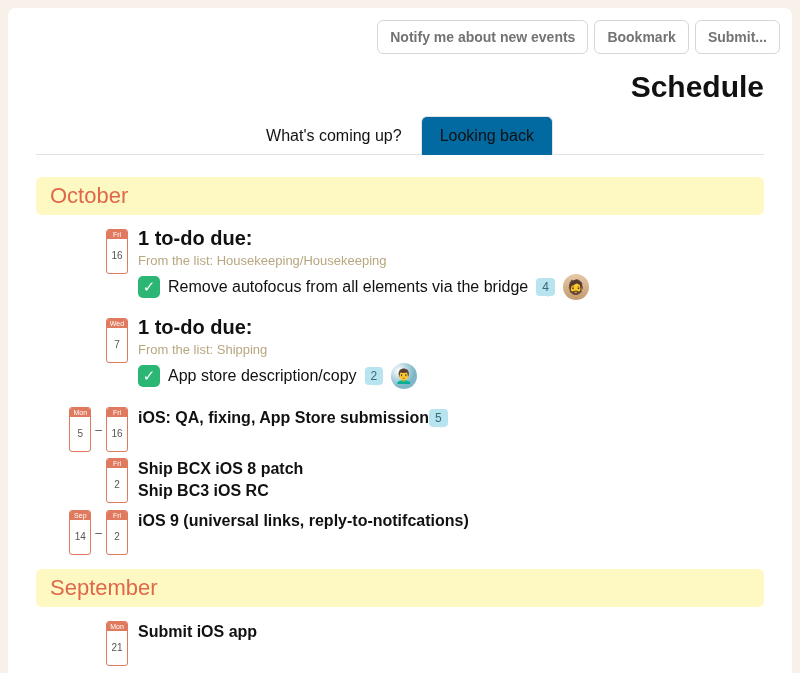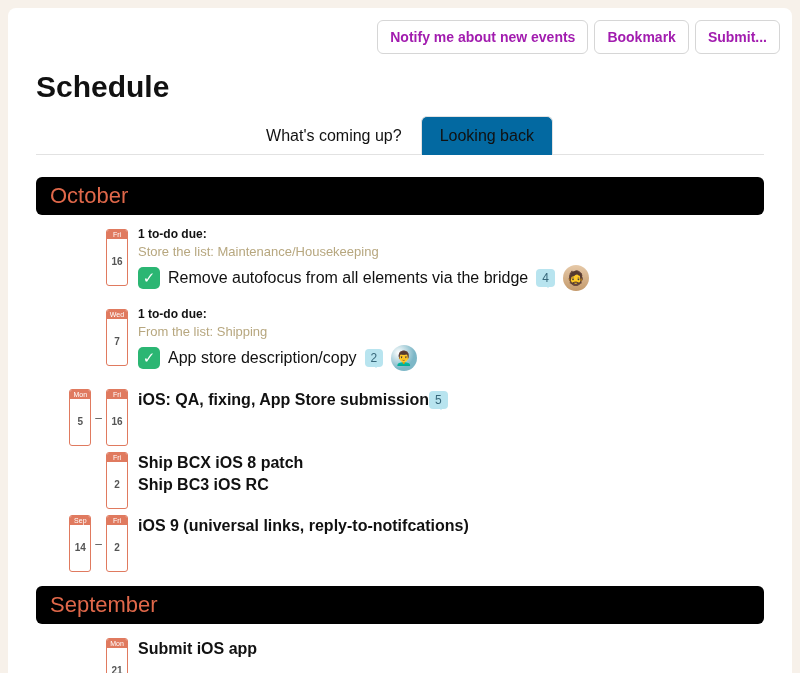--- a/index.html
+++ b/index.html
@@ -28,25 +28,25 @@
     gap: 6px;
   }
   .actions button {
     background: #fff;
     border: 1px solid #d6d6d6;
     border-radius: 6px;
     padding: 8px 12px;
     font-size: 14px;
     font-weight: 600;
     cursor: pointer;
-    color: #a21caf;
+    color: #737373;
   }
 
   h1.title {
-    text-align: left;
+    text-align: right;
     font-size: 30px;
     font-weight: 800;
     margin: 46px 0 12px 0;
   }
 
   
   .tabwrap { position: relative; margin-bottom: 22px; }
   .tab-underline {
     position: absolute;
     left: 0; right: 0; bottom: 0;
@@ -67,21 +67,21 @@
     z-index: 2;
   }
   .tab.active {
     border-color: #e2e2e2;
     border-radius: 6px 6px 0 0;
     background: #0369a1;
   }
 
   
   .month {
-    background: #000000;
+    background: #fef9c3;
     color: #e0684a;
     font-size: 22px;
     padding: 6px 14px;
     border-radius: 6px;
     margin: 14px 0 12px 0;
   }
 
   
   .row {
     display: flex;
@@ -115,27 +115,27 @@
     background: #e07a5f;
     color: #fff;
     font-size: 7px;
     width: 100%;
     text-align: center;
     padding: 1px 0;
   }
   .datechip .num {
     color: #555;
     font-size: 10px;
-    font-weight: 700;
-    padding: 18px 0;
+    font-weight: 400;
+    padding: 12px 0;
   }
 
   .heading {
     font-weight: 800;
-    font-size: 12px;
+    font-size: 20px;
   }
   .listfrom {
     color: #b7a77f;
     font-size: 13px;
     margin: 3px 0 6px 0;
   }
 
   .todo {
     display: flex;
     align-items: center;
@@ -214,21 +214,21 @@
 
   <div class="row">
     <div class="date-col">
       <span class="datechip">
         <span class="dow">Fri</span>
         <span class="num">16</span>
       </span>
     </div>
     <div class="content-col">
       <div class="heading">1 to-do due:</div>
-      <div class="listfrom">Store the list: Maintenance/Housekeeping</div>
+      <div class="listfrom">From the list: Housekeeping/Housekeeping</div>
       <div class="todo">
         <span class="check">✓</span>
         <span class="todo-text">Remove autofocus from all elements via the bridge</span>
         <span class="comment-badge">4</span>
         <span class="avatar brown">🧔</span>
       </div>
     </div>
   </div>
 
   <div class="row">

